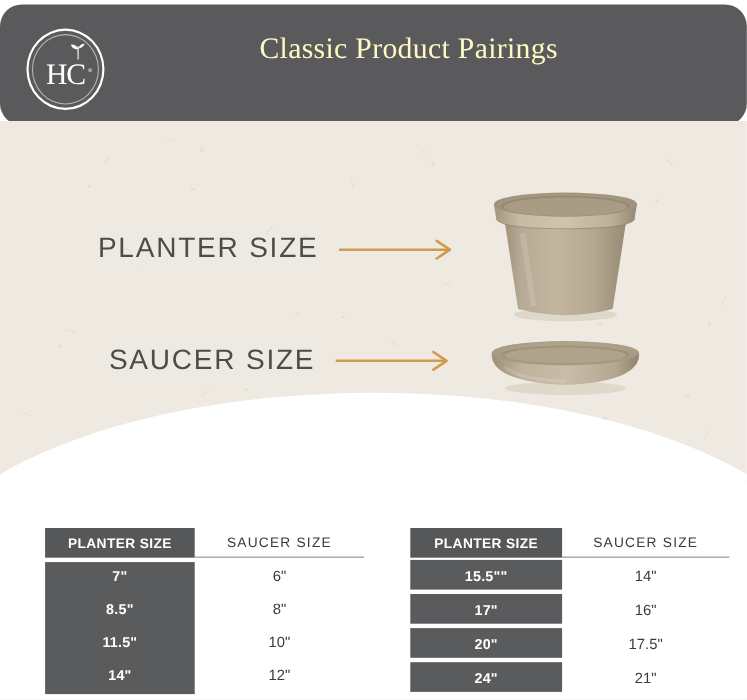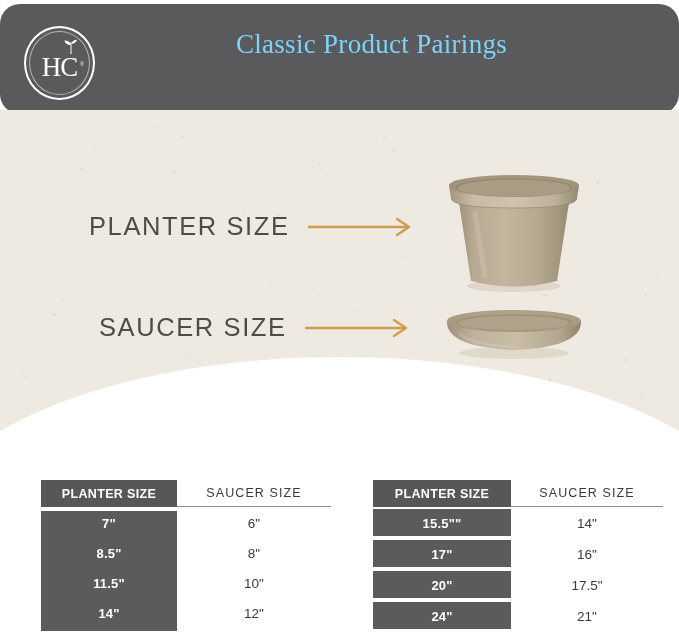--- a/index.html
+++ b/index.html
@@ -42,21 +42,21 @@
     text-align:center;font-family:"Liberation Serif",serif;
     padding:3px 0;
     border-top:1.5px solid #ffffff;border-bottom:1.5px solid #ffffff;
     width:112px;
   }
   .title{
     position:absolute;left:0;top:0;width:679px;height:81px;
     display:flex;align-items:center;justify-content:center;
     padding-left:64px;box-sizing:border-box;
     font-family:"Liberation Serif",serif;
-    font-size:27px;color:#7dd3fc;letter-spacing:.3px;
+    font-size:27px;color:#fef9c3;letter-spacing:.3px;
   }
 
   
   .band{
     position:absolute;left:0;top:110px;width:679px;height:330px;
     overflow:hidden;
   }
   .band-bg{
     position:absolute;left:0;top:0;width:679px;height:330px;
     background:#efeae1;

